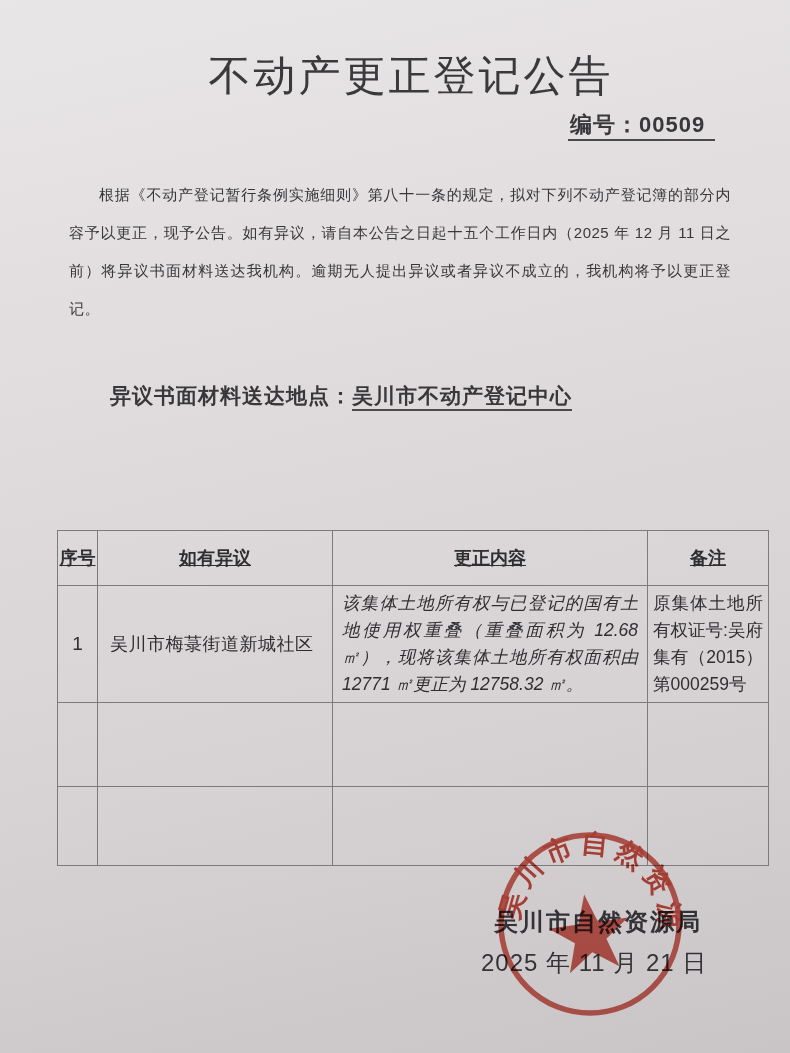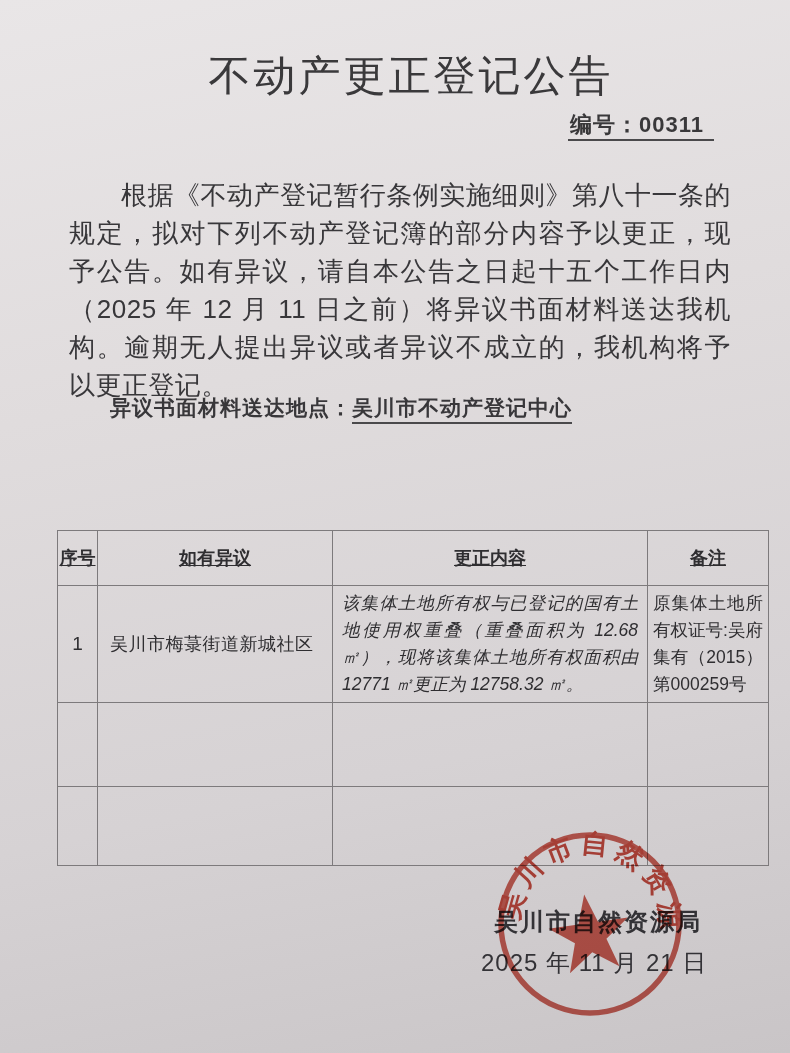--- a/index.html
+++ b/index.html
@@ -17,26 +17,26 @@
     text-align:center;font-size:42px;font-weight:400;letter-spacing:3px;
     color:#3a393b;
   }
   .docnum{
     position:absolute;top:110px;left:568px;
     font-size:22px;font-weight:600;letter-spacing:1px;
   }
   .docnum .u{border-bottom:2px solid #4a494b;padding:0 10px 2px 2px;}
   .body-par{
     position:absolute;top:176px;left:69px;width:662px;margin:0;
-    font-size:26px;line-height:38px;text-align:justify;text-indent:2em;
+    font-size:15px;line-height:38px;text-align:justify;text-indent:2em;
     letter-spacing:0.5px;color:#38373a;font-weight:500;
   }
   .info-line{position:absolute;font-size:21px;font-weight:600;letter-spacing:1px;color:#38373a;}
   .info-line .u{border-bottom:2px solid #4a494b;padding-bottom:2px;}
-  .line-delivery{top:394px;left:110px;font-family:Liberation Serif, serif;}
+  .line-delivery{top:382px;left:110px;}
   .line-contact{top:435px;left:213px;}
   .line-contact .u{padding-left:32px;padding-right:44px;}
   table.corr{
     position:absolute;top:530px;left:57px;width:711px;
     border-collapse:collapse;table-layout:fixed;
     color:#2f2e31;
   }
   table.corr td,table.corr th{
     border:1px solid #7d7a7c;vertical-align:middle;
     font-weight:500;
@@ -72,21 +72,21 @@
   }
 </style>
 </head>
 <body>
 
 <div class="page">
 
   <h1 class="title">不动产更正登记公告</h1>
 
   <div class="docnum">
-    <span class="u">编号：00311</span>
+    <span class="u">编号：00509</span>
   </div>
 
   <p class="body-par">根据《不动产登记暂行条例实施细则》第八十一条的规定，拟对下列不动产登记簿的部分内容予以更正，现予公告。如有异议，请自本公告之日起十五个工作日内（2025 年 12 月 11 日之前）将异议书面材料送达我机构。逾期无人提出异议或者异议不成立的，我机构将予以更正登记。</p>
 
   <div class="info-line line-delivery">
     <span>异议书面材料送达地点：</span><span class="u">吴川市不动产登记中心</span>
   </div>
 
 
   <table class="corr">

